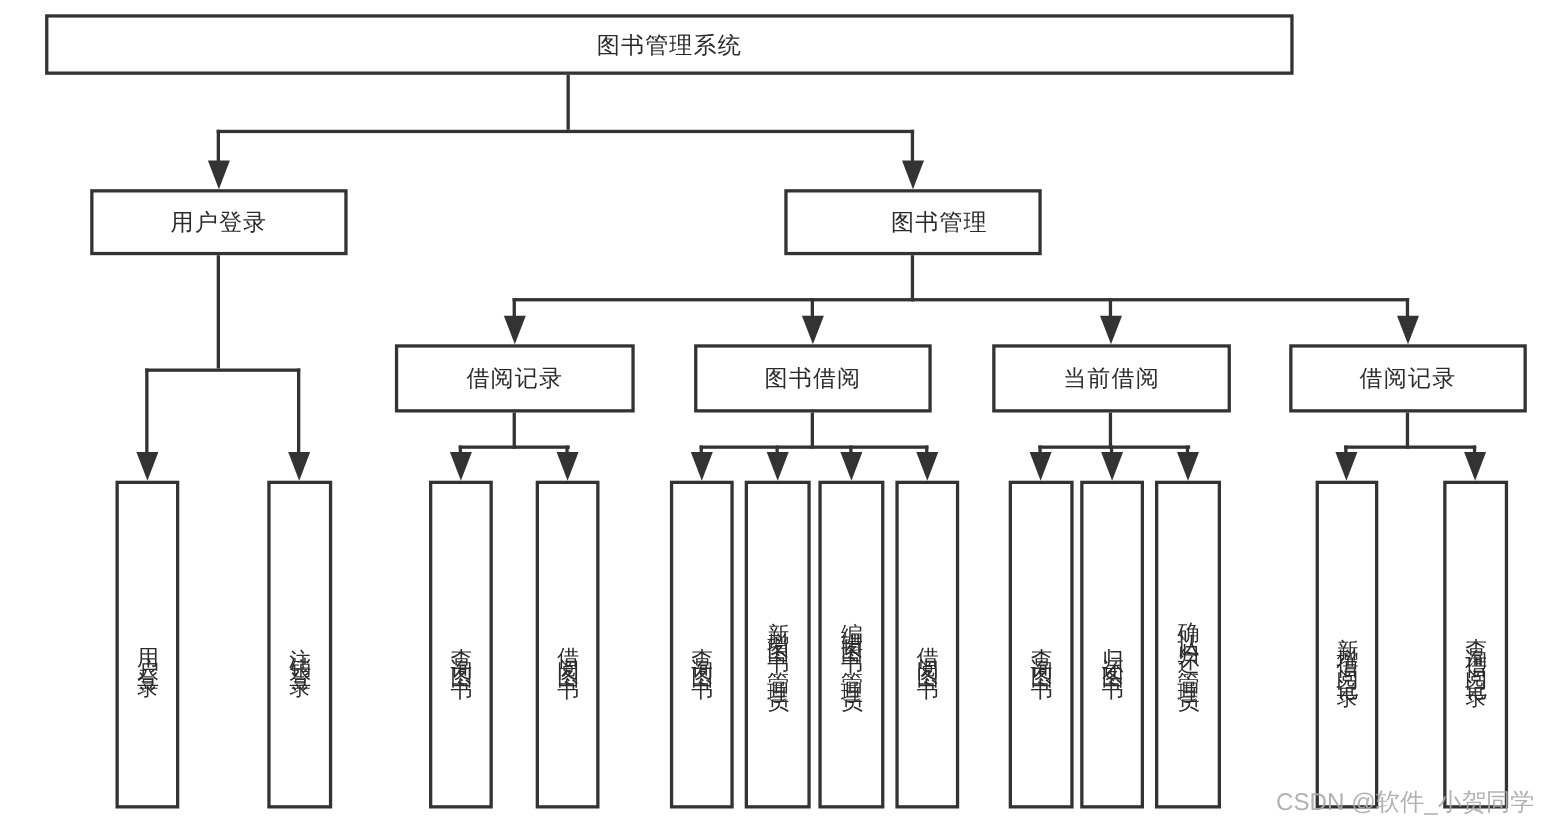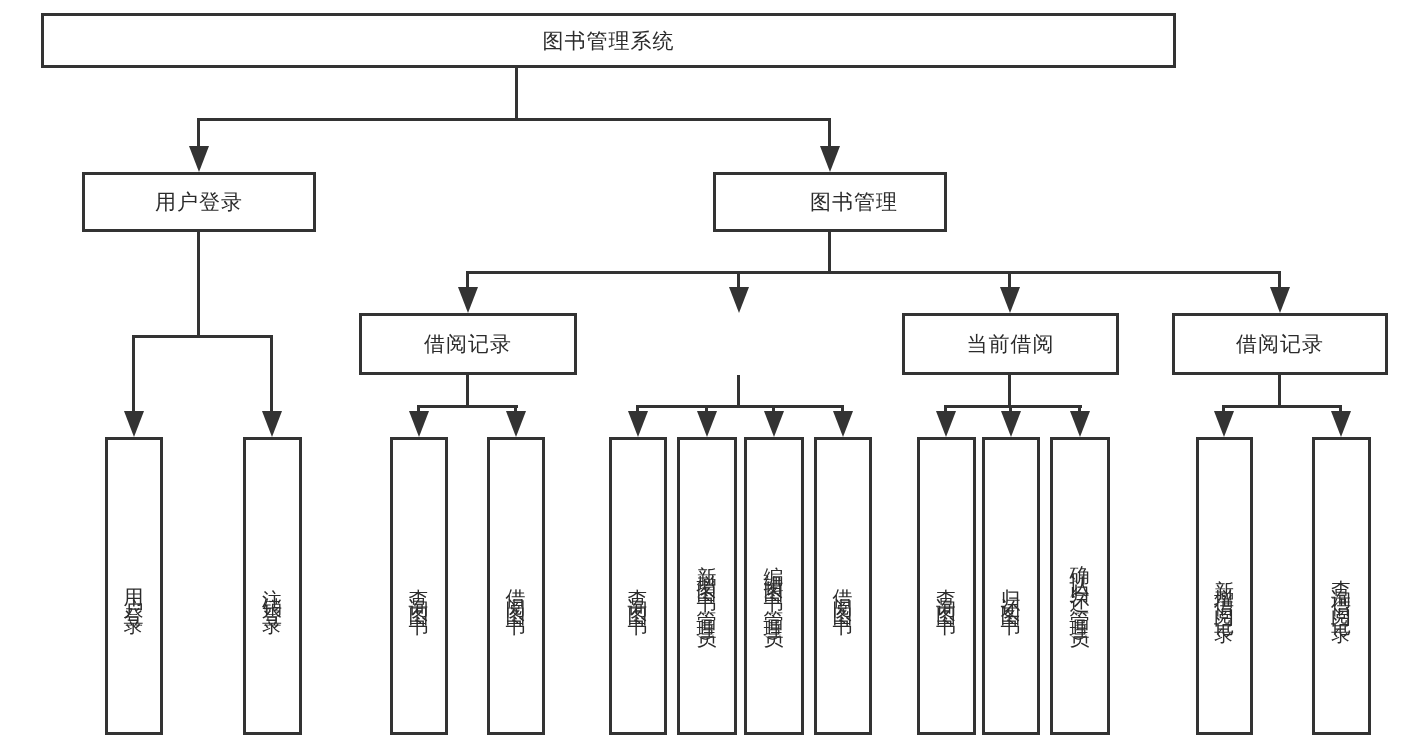--- a/index.html
+++ b/index.html
@@ -65,20 +65,23 @@
   <div class="arr" style="left:458px;top:287px;"></div>
   <div class="vline" style="left:737px;top:271px;height:18px;"></div>
   <div class="arr" style="left:729px;top:287px;"></div>
   <div class="vline" style="left:1008px;top:271px;height:18px;"></div>
   <div class="arr" style="left:1000px;top:287px;"></div>
   <div class="vline" style="left:1278px;top:271px;height:18px;"></div>
   <div class="arr" style="left:1270px;top:287px;"></div>
 
   <div class="box h" style="left:359px;top:313px;width:218px;height:62px;">
     <span>借阅记录</span>
+  </div>
+  <div class="box h" style="left:631px;top:313px;width:216px;height:62px;">
+    <span>图书借阅</span>
   </div>
   <div class="box h" style="left:902px;top:313px;width:217px;height:62px;">
     <span>当前借阅</span>
   </div>
   <div class="box h" style="left:1172px;top:313px;width:216px;height:62px;">
     <span>借阅记录</span>
   </div>
 
   <div class="vline" style="left:466px;top:375px;height:33px;"></div>
   <div class="hline" style="left:417px;top:405px;width:101px;"></div>
@@ -151,14 +154,15 @@
     <span class="vtext">确认归还（管理员）</span>
   </div>
 
   <div class="box v" style="left:1196px;top:437px;width:57px;height:298px;">
     <span class="vtext">新增借阅记录</span>
   </div>
   <div class="box v" style="left:1312px;top:437px;width:59px;height:298px;">
     <span class="vtext">查询借阅记录</span>
   </div>
 
+  <div class="watermark">CSDN @软件_小贺同学</div>
 
 </div>
 
 </body></html>

